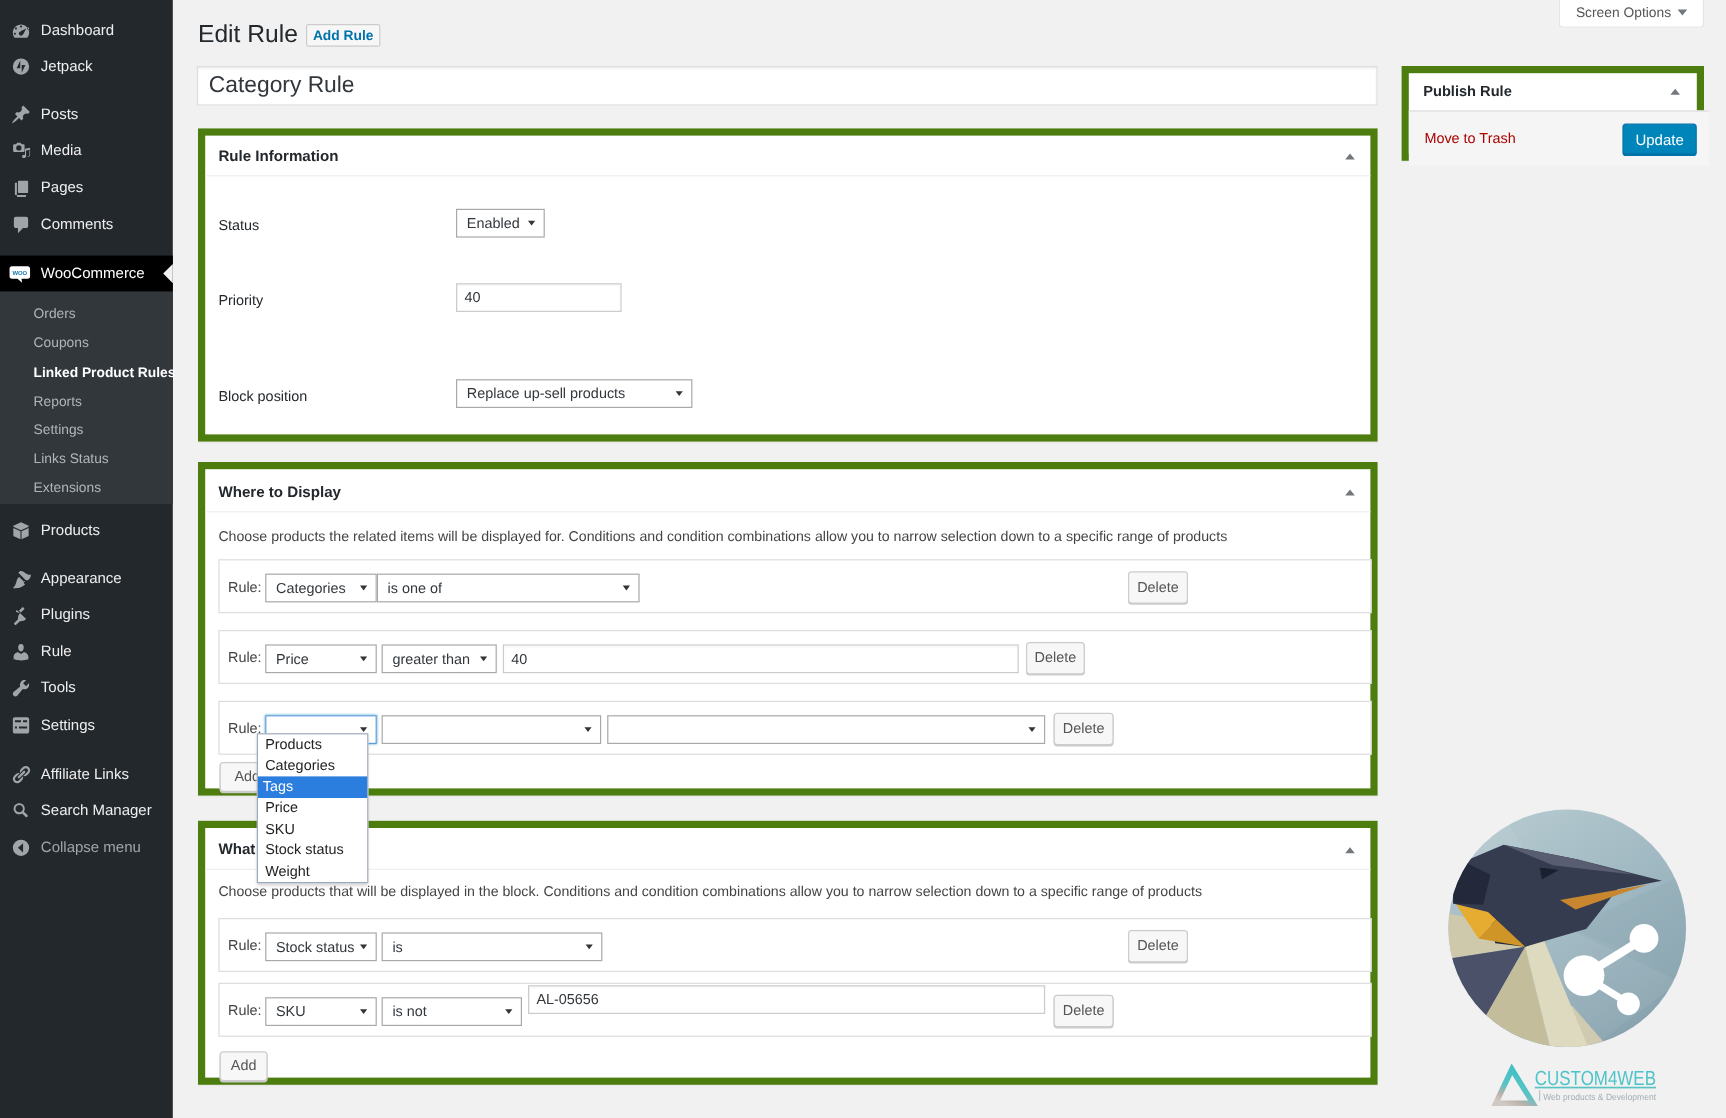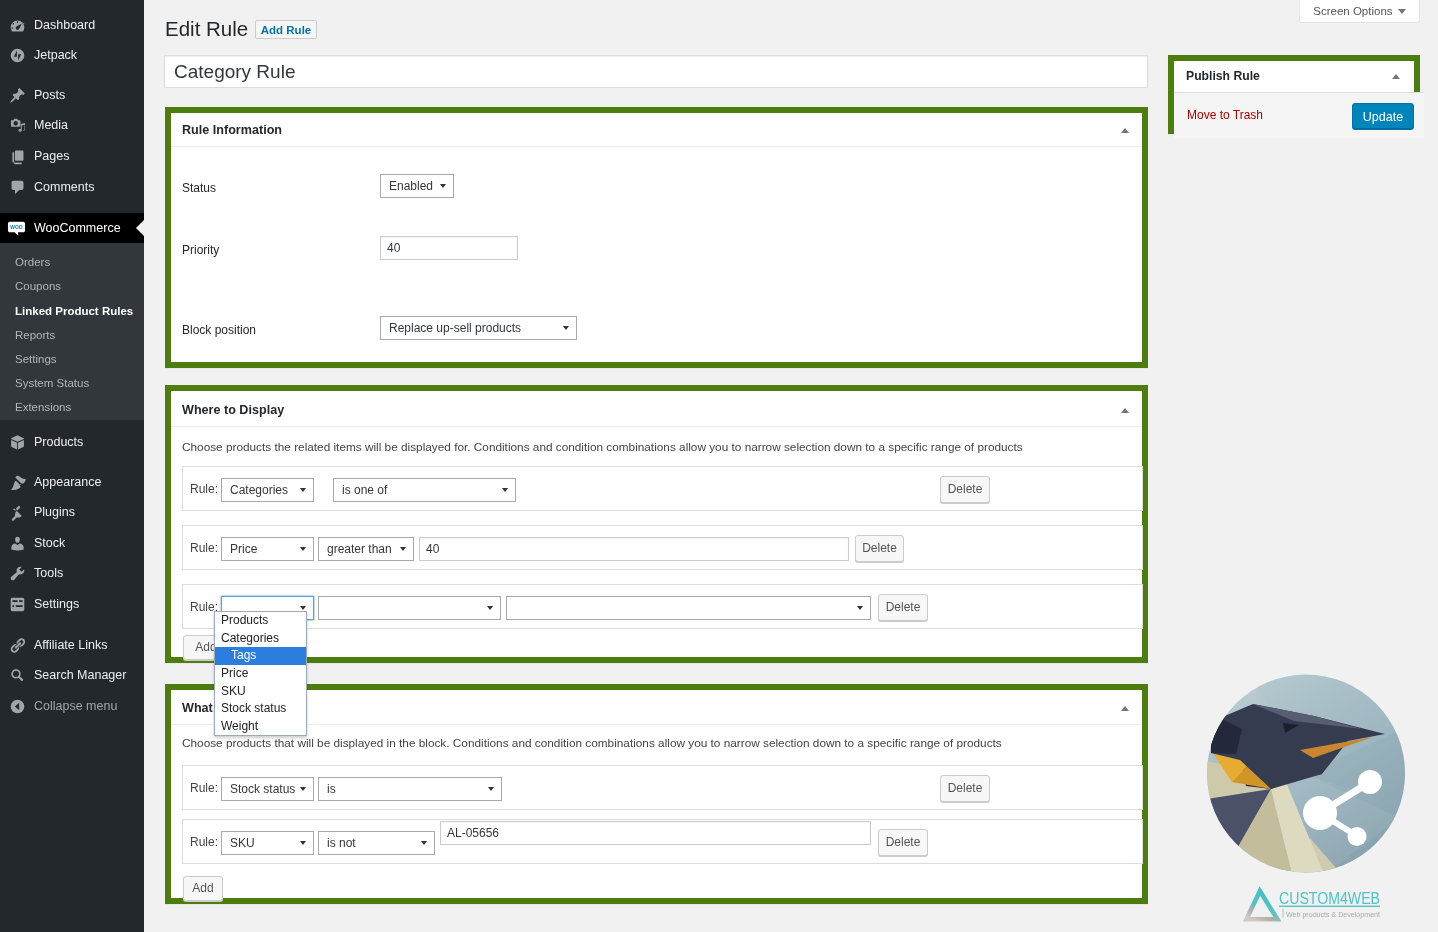--- a/index.html
+++ b/index.html
@@ -5,21 +5,21 @@
 *{margin:0;padding:0;box-sizing:border-box}
 html,body{width:1438px;height:932px;overflow:hidden}
 body{font-family:"Liberation Sans",sans-serif;background:#f1f1f1;position:relative}
 .abs{position:absolute}
 
 #sb{position:absolute;left:0;top:0;width:144px;height:932px;background:#23282d}
 .mi{position:absolute;left:0;width:144px;height:30px;line-height:30px;color:#eee;font-size:12.5px;white-space:nowrap}
 .mi .lbl{margin-left:34px}
 .mi svg{position:absolute;left:9px;top:7px}
 .sub{position:absolute;left:0;width:144px;background:#32373c}
-.smi{position:absolute;left:0;width:169px;height:24px;line-height:24px;padding-left:15px;font-size:11.5px;color:#b0b5ba;white-space:nowrap}
+.smi{position:absolute;left:0;width:169px;height:24px;line-height:24px;padding-left:28px;font-size:11.5px;color:#b0b5ba;white-space:nowrap}
 .smi.cur{color:#fff;font-weight:bold}
 #woorow{position:absolute;left:0;top:213px;width:144px;height:30px;background:#000000;color:#fff;font-size:12.5px;line-height:30px}
 #woorow .notch{position:absolute;right:0;top:7px;width:0;height:0;border-top:8px solid transparent;border-bottom:8px solid transparent;border-right:8px solid #f1f1f1}
 
 .postbox{position:absolute;background:#fff;border:6px solid #4d7c0f;box-shadow:0 1px 1px rgba(0,0,0,.04)}
 .ptitle{position:absolute;font-size:12.6px;font-weight:bold;color:#23282d}
 .hdiv{position:absolute;left:0;width:100%;border-bottom:1px solid #eee}
 .tog{position:absolute;width:0;height:0;border-left:4px solid transparent;border-right:4px solid transparent;border-bottom:5px solid #72777c}
 .flabel{position:absolute;font-size:12px;font-weight:normal;color:#23282d}
 .sel{position:absolute;height:24px;background:#fff;border:1px solid #a9a9a9;font-size:12px;color:#32373c;line-height:22px;padding-left:8px}
@@ -59,37 +59,37 @@
   <div id="woorow"><svg style="position:absolute;left:7px;top:6px" width="19" height="19" viewBox="0 0 20 20">
         <path fill="#fff" d="M3 3h14c1.1 0 2 .9 2 2v7c0 1.1-.9 2-2 2h-5.5l.5 3.5-4-3.5H3c-1.1 0-2-.9-2-2V5c0-1.1.9-2 2-2z"></path>
         <text x="10" y="11" font-size="5.2" font-weight="bold" fill="#0e77ab" text-anchor="middle" font-family="Liberation Sans">WOO</text>
       </svg><span style="margin-left:34px">WooCommerce</span><span class="notch"></span></div>
   <div class="sub" style="top:243px;height:177px">
     <div class="smi" style="top:7px">Orders</div>
     <div class="smi" style="top:31px">Coupons</div>
     <div class="smi cur" style="top:56px">Linked Product Rules</div>
     <div class="smi" style="top:80px">Reports</div>
     <div class="smi" style="top:104px">Settings</div>
-    <div class="smi" style="top:128px">System Status</div>
+    <div class="smi" style="top:128px">Links Status</div>
     <div class="smi" style="top:152px">Extensions</div>
   </div>
 
   <div class="mi" style="top:427px"><svg width="17" height="17" viewBox="0 0 20 20" fill="#a0a5aa">
         <path d="M10 1.5l7.5 3.4v.9L10 9.2 2.5 5.8v-.9L10 1.5zM2.5 7l7 3.2v8L2.5 15V7zm15 0v8l-7 3.2v-8l7-3.2z"></path>
       </svg><span class="lbl">Products</span></div>
 
   <div class="mi" style="top:467px"><svg width="17" height="17" viewBox="0 0 20 20" fill="#a0a5aa">
         <path d="M14.48 11.06L7.41 3.99l1.5-1.5c.5-.56 2.3-.47 3.51.32 1.21.8 1.43 1.28 2.91 2.1 1.18.64 2.45 1.26 4.45.85-.2 2.2-1.04 3.62-2.31 4.88-.5.5-1.5 1-2.99.42zm-.71.71l-.71.71c-.5.5-.5 1.51 0 2.01l.93.94c-1.43 1.3-2.93 2.23-4.75 2.87-1.9.66-3.82.66-5.94.66-.4 0-.79 0-1.17-.01 2.01-2.23 2.61-3.8 3.22-5.83.37-1.22.6-2.18 1.01-3.03.29-.59.97-1.73 1.82-2.15l5.59 5.59v.24z"></path>
       </svg><span class="lbl">Appearance</span></div>
   <div class="mi" style="top:497px"><svg width="17" height="17" viewBox="0 0 20 20" fill="#a0a5aa">
         <path d="M13.11 4.36L9.87 7.6 8 5.73l3.24-3.24c.35-.34 1.05-.2 1.56.32.52.51.66 1.21.31 1.55zm-8 1.77l.91-1.12 9.01 9.01-1.19.84c-.71.71-2.63 1.16-3.82 1.16h-1.1l-3.64 3.64c-.34.36-1.05.2-1.57-.31-.52-.52-.66-1.21-.31-1.56l3.64-3.64v-1.1c0-1.19.45-3.11 1.16-3.82l.84-1.19-3.93-.91z"></path>
       </svg><span class="lbl">Plugins</span></div>
   <div class="mi" style="top:528px"><svg width="17" height="17" viewBox="0 0 20 20" fill="#a0a5aa">
         <path d="M10 9.25c-2.27 0-2.73-3.44-2.73-3.44C7 4.02 7.82 2 9.97 2c2.16 0 2.98 2.02 2.71 3.81 0 0-.41 3.44-2.68 3.44zm0 2.57l2.72-1.82c2.39 0 4.52 2.33 4.52 4.53v2.49s-3.65 1.13-7.24 1.13c-3.65 0-7.24-1.13-7.24-1.13v-2.49c0-2.25 1.94-4.48 4.47-4.48z"></path>
-      </svg><span class="lbl">Stock</span></div>
+      </svg><span class="lbl">Rule</span></div>
   <div class="mi" style="top:558px"><svg width="17" height="17" viewBox="0 0 20 20" fill="#a0a5aa">
         <path d="M16.68 9.77c-1.34 1.34-3.3 1.67-4.95.99l-5.41 6.52c-.99.99-2.59.99-3.58 0s-.99-2.59 0-3.57l6.52-5.42c-.68-1.65-.35-3.61.99-4.95 1.28-1.28 3.12-1.62 4.72-1.06l-2.89 2.89 2.82 2.82 2.86-2.87c.53 1.58.18 3.39-1.08 4.65z"></path>
       </svg><span class="lbl">Tools</span></div>
   <div class="mi" style="top:589px"><svg width="17" height="17" viewBox="0 0 20 20" fill="#a0a5aa">
         <path d="M18 16V4c0-1.1-.9-2-2-2H4c-1.1 0-2 .9-2 2v12c0 1.1.9 2 2 2h12c1.1 0 2-.9 2-2zM8 11h8v2H8v-2zm-4 0h2v2H4v-2zm8-6h4v2h-4V5zM4 5h6v2H4V5z"></path>
       </svg><span class="lbl">Settings</span></div>
 
   <div class="mi" style="top:630px"><svg width="17" height="17" viewBox="0 0 20 20" fill="#a0a5aa">
         <path d="M17.74 2.76c1.68 1.69 1.68 4.41 0 6.1l-1.53 1.52c-1.12 1.12-2.7 1.47-4.14 1.09l2.62-2.61.76-.77.76-.76c.84-.84.84-2.2 0-3.04-.84-.85-2.2-.85-3.04 0l-.77.76-3.38 3.38c-.37-1.44-.02-3.02 1.1-4.14l1.52-1.53c1.69-1.68 4.42-1.68 6.1 0zM8.59 13.43l5.34-5.34c.42-.42.42-1.1 0-1.52-.44-.43-1.13-.39-1.53 0l-5.33 5.34c-.42.42-.42 1.1 0 1.52.44.43 1.13.39 1.52 0zm-.76 2.29l4.14-4.15c.38 1.44.03 3.02-1.09 4.14l-1.52 1.53c-1.69 1.68-4.41 1.68-6.1 0-1.68-1.68-1.68-4.42 0-6.1l1.53-1.52c1.12-1.12 2.7-1.47 4.14-1.1l-4.14 4.15c-.85.84-.85 2.2 0 3.05.84.84 2.2.84 3.04 0z"></path>
       </svg><span class="lbl">Affiliate Links</span></div>
@@ -123,21 +123,21 @@
 
 <div class="postbox" style="left:165px;top:385px;width:983px;height:278px">
   <div class="ptitle" style="left:11px;top:12px">Where to Display</div>
   <div class="tog" style="right:13px;top:17px"></div>
   <div class="hdiv" style="top:35px"></div>
   <div class="desc" style="left:11px;top:49px">Choose products the related items will be displayed for. Conditions and condition combinations allow you to narrow selection down to a specific range of products</div>
 
   <div class="rrow" style="top:75px">
     <div class="rl">Rule:</div>
     <div class="sel" style="left:38px;top:11px;width:93px">Categories<span class="car"></span></div>
-    <div class="sel" style="left:150px;top:11px;width:183px">is one of<span class="car"></span></div>
+    <div class="sel" style="left:131px;top:11px;width:219px">is one of<span class="car"></span></div>
     <div class="btn" style="left:757px;top:9px;width:50px;height:27px;line-height:25px">Delete</div>
   </div>
 
   <div class="rrow" style="top:134px">
     <div class="rl">Rule:</div>
     <div class="sel" style="left:38px;top:11px;width:93px">Price<span class="car"></span></div>
     <div class="sel" style="left:135px;top:11px;width:96px">greater than<span class="car"></span></div>
     <div class="inp" style="left:236px;top:11px;width:430px">40</div>
     <div class="btn" style="left:672px;top:9px;width:49px;height:27px;line-height:25px">Delete</div>
   </div>
@@ -179,21 +179,21 @@
     <div class="inp" style="left:257px;top:1px;width:431px">AL-05656</div>
     <div class="btn" style="left:695px;top:9px;width:50px;height:27px;line-height:25px">Delete</div>
   </div>
 
   <div class="btn" style="left:12px;top:186px;width:40px;height:25px;line-height:23px">Add</div>
 </div>
 
 <div class="abs" style="left:214px;top:611px;width:93px;height:125px;background:#fff;border:1px solid #9daabb;box-shadow:0 2px 3px rgba(0,0,0,.2);z-index:50;font-size:12px;color:#222">
   <div style="height:17.7px;line-height:17.7px;padding-left:6px">Products</div>
   <div style="height:17.7px;line-height:17.7px;padding-left:6px">Categories</div>
-  <div style="height:17.7px;line-height:17.7px;padding-left:16px;background:#2b7dde;color:#fff">Tags</div>
+  <div style="height:17.7px;line-height:17.7px;padding-left:4px;background:#2b7dde;color:#fff">Tags</div>
   <div style="height:17.7px;line-height:17.7px;padding-left:6px">Price</div>
   <div style="height:17.7px;line-height:17.7px;padding-left:6px">SKU</div>
   <div style="height:17.7px;line-height:17.7px;padding-left:6px">Stock status</div>
   <div style="height:17.7px;line-height:17.7px;padding-left:6px">Weight</div>
 </div>
 
 <div class="postbox" style="left:1168px;top:55px;width:252px;height:79px">
   <div class="ptitle" style="left:12px;top:8px;font-size:12.2px">Publish Rule</div>
   <div class="tog" style="right:14px;top:13px"></div>
   <div style="position:absolute;left:0;top:31px;width:250px;height:46px;background:#f5f5f5;border-top:1px solid #ddd">

